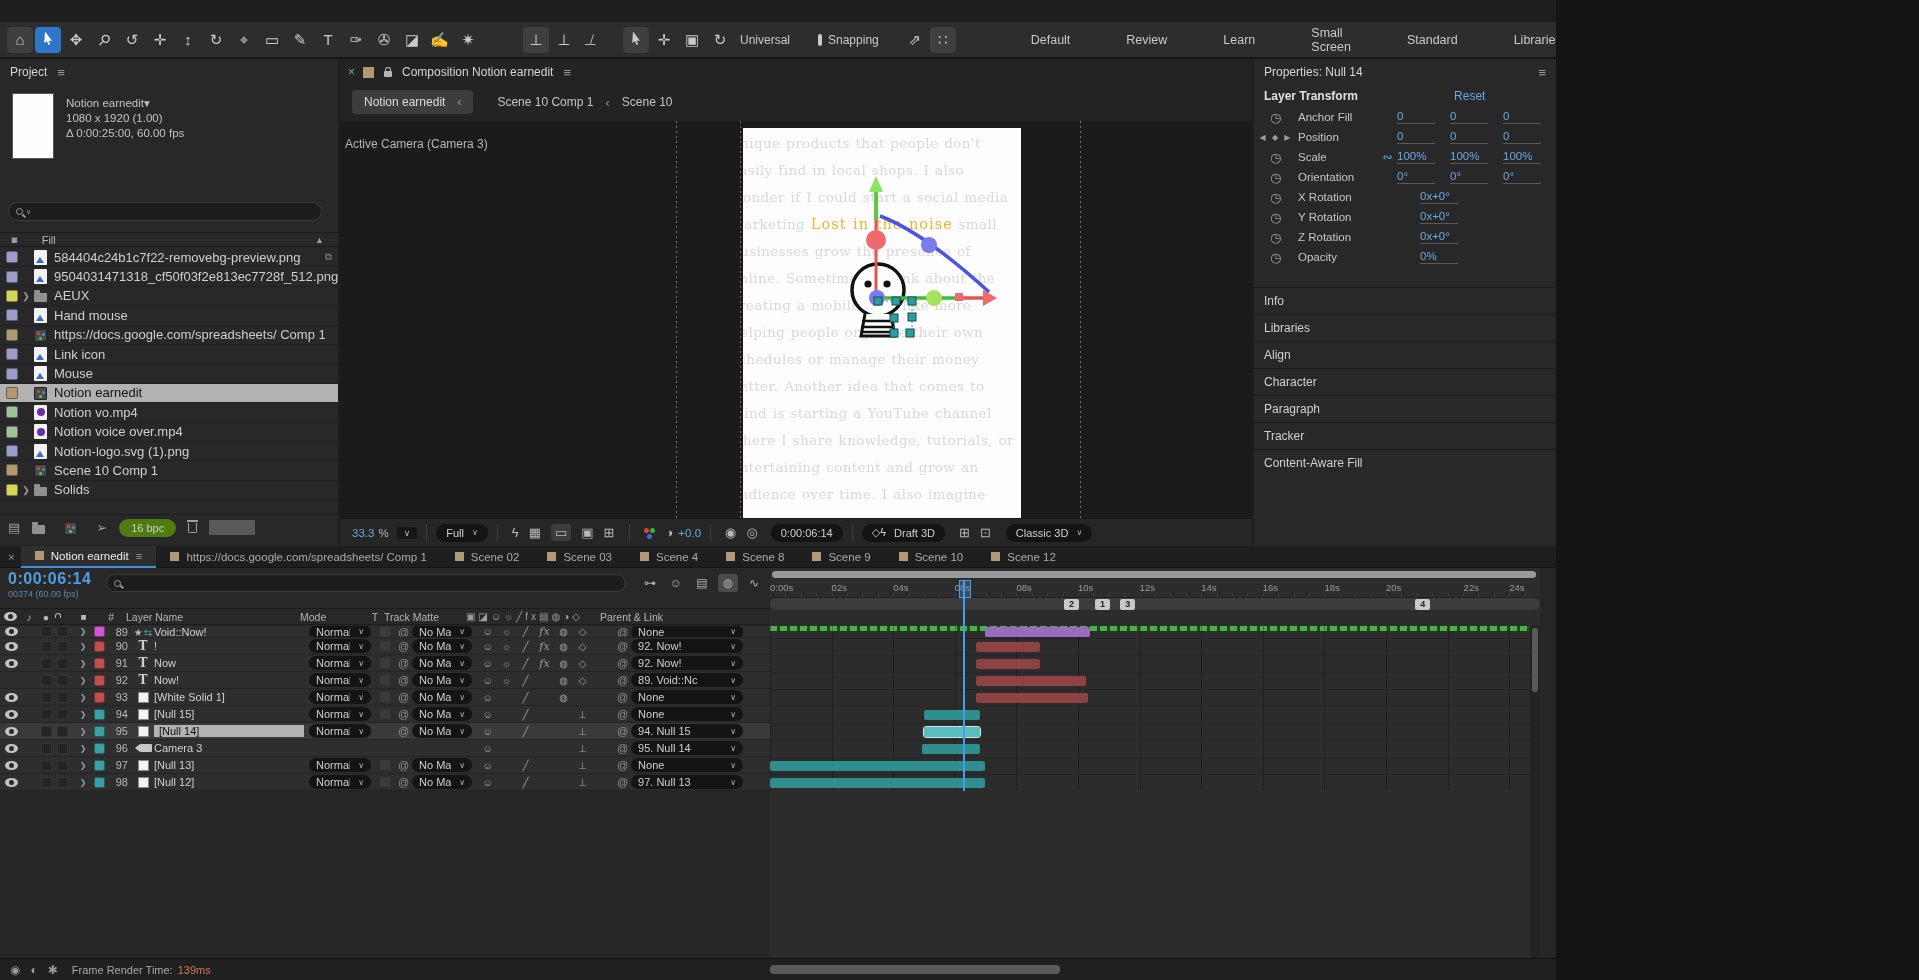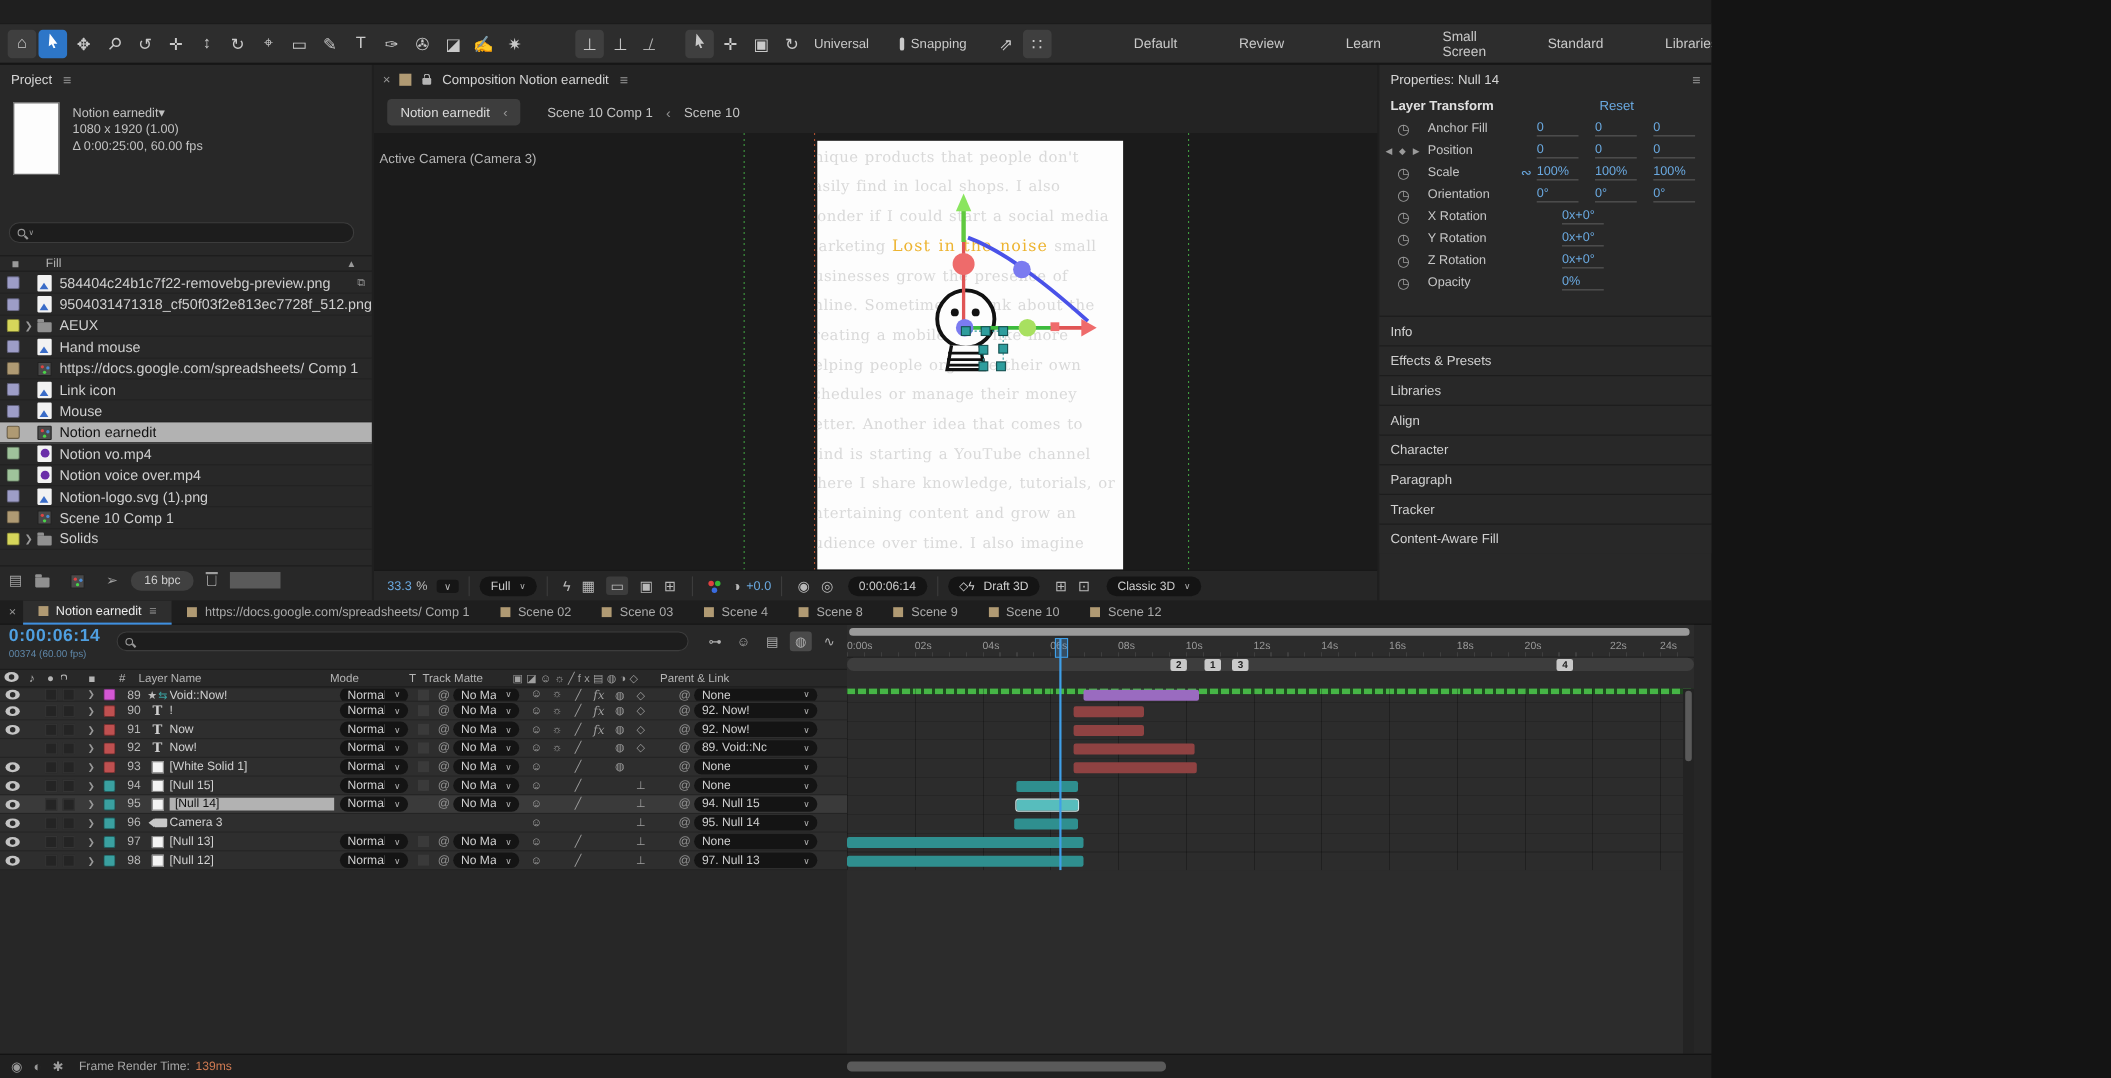--- a/index.html
+++ b/index.html
@@ -68,21 +68,21 @@
     left:2px; top:2px; box-shadow:5px 1px 0 #4a8ad4, 2px 5px 0 #4ad44a; }
   .ic-folder { background:#909090; height:9px; margin-top:4px; }
   .ic-folder::before { content:''; position:absolute; top:-3px; left:0; width:6px; height:3px;
     background:#909090; border-radius:1px 1px 0 0; }
   .pname { font-size:13px; color:#cfcfcf; white-space:nowrap; overflow:hidden; }
   .pusage { position:absolute; right:6px; color:#8a8a8a; font-size:10px; display:none; }
   .pitem.has-usage .pusage { display:block; }
   .prj-footer { position:absolute; left:0; bottom:6px; width:100%; height:26px; border-top:1px solid #1c1c1c;
     display:flex; align-items:center; padding:0 8px; gap:12px; }
   .fico { color:#9f9f9f; font-size:13px; }
-  .bpc-pill { background:#404040; border-radius:9px; height:18px; padding:0 12px; font-size:11px;
+  .bpc-pill { background:#4d7c0f; border-radius:9px; height:18px; padding:0 12px; font-size:11px;
     color:#cfcfcf; display:flex; align-items:center; }
   .ic-trash { width:9px; height:10px; border:1px solid #9f9f9f; border-top:none; border-radius:0 0 2px 2px; position:relative; }
   .ic-trash::before { content:''; position:absolute; top:-3px; left:-2px; width:11px; height:2px; background:#9f9f9f; }
   .gray-box { width:46px; height:15px; background:#5a5a5a; }
 
   
   #comp-panel { position:absolute; left:340px; top:0; width:912px; height:487px; background:#232323; }
   .comp-tabrow { display:flex; align-items:center; height:26px; padding:0 8px; font-size:12px; color:#d4d4d4; }
   .closex { color:#9a9a9a; margin-right:8px; font-size:12px; }
   .comp-chip { width:11px; height:11px; background:#b09a73; margin-right:8px; }
@@ -736,23 +736,20 @@
 
             </span>
           </div>
         </div>
       <div id="dock-panels">
 
       <div class="dpanel">
             <span>Info</span>
           </div>
           <div class="dpanel">
-            <span>Effects &amp; Presets</span>
-          </div>
-          <div class="dpanel">
             <span>Libraries</span>
           </div>
           <div class="dpanel">
             <span>Align</span>
           </div>
           <div class="dpanel">
             <span>Character</span>
           </div>
           <div class="dpanel">
             <span>Paragraph</span>

